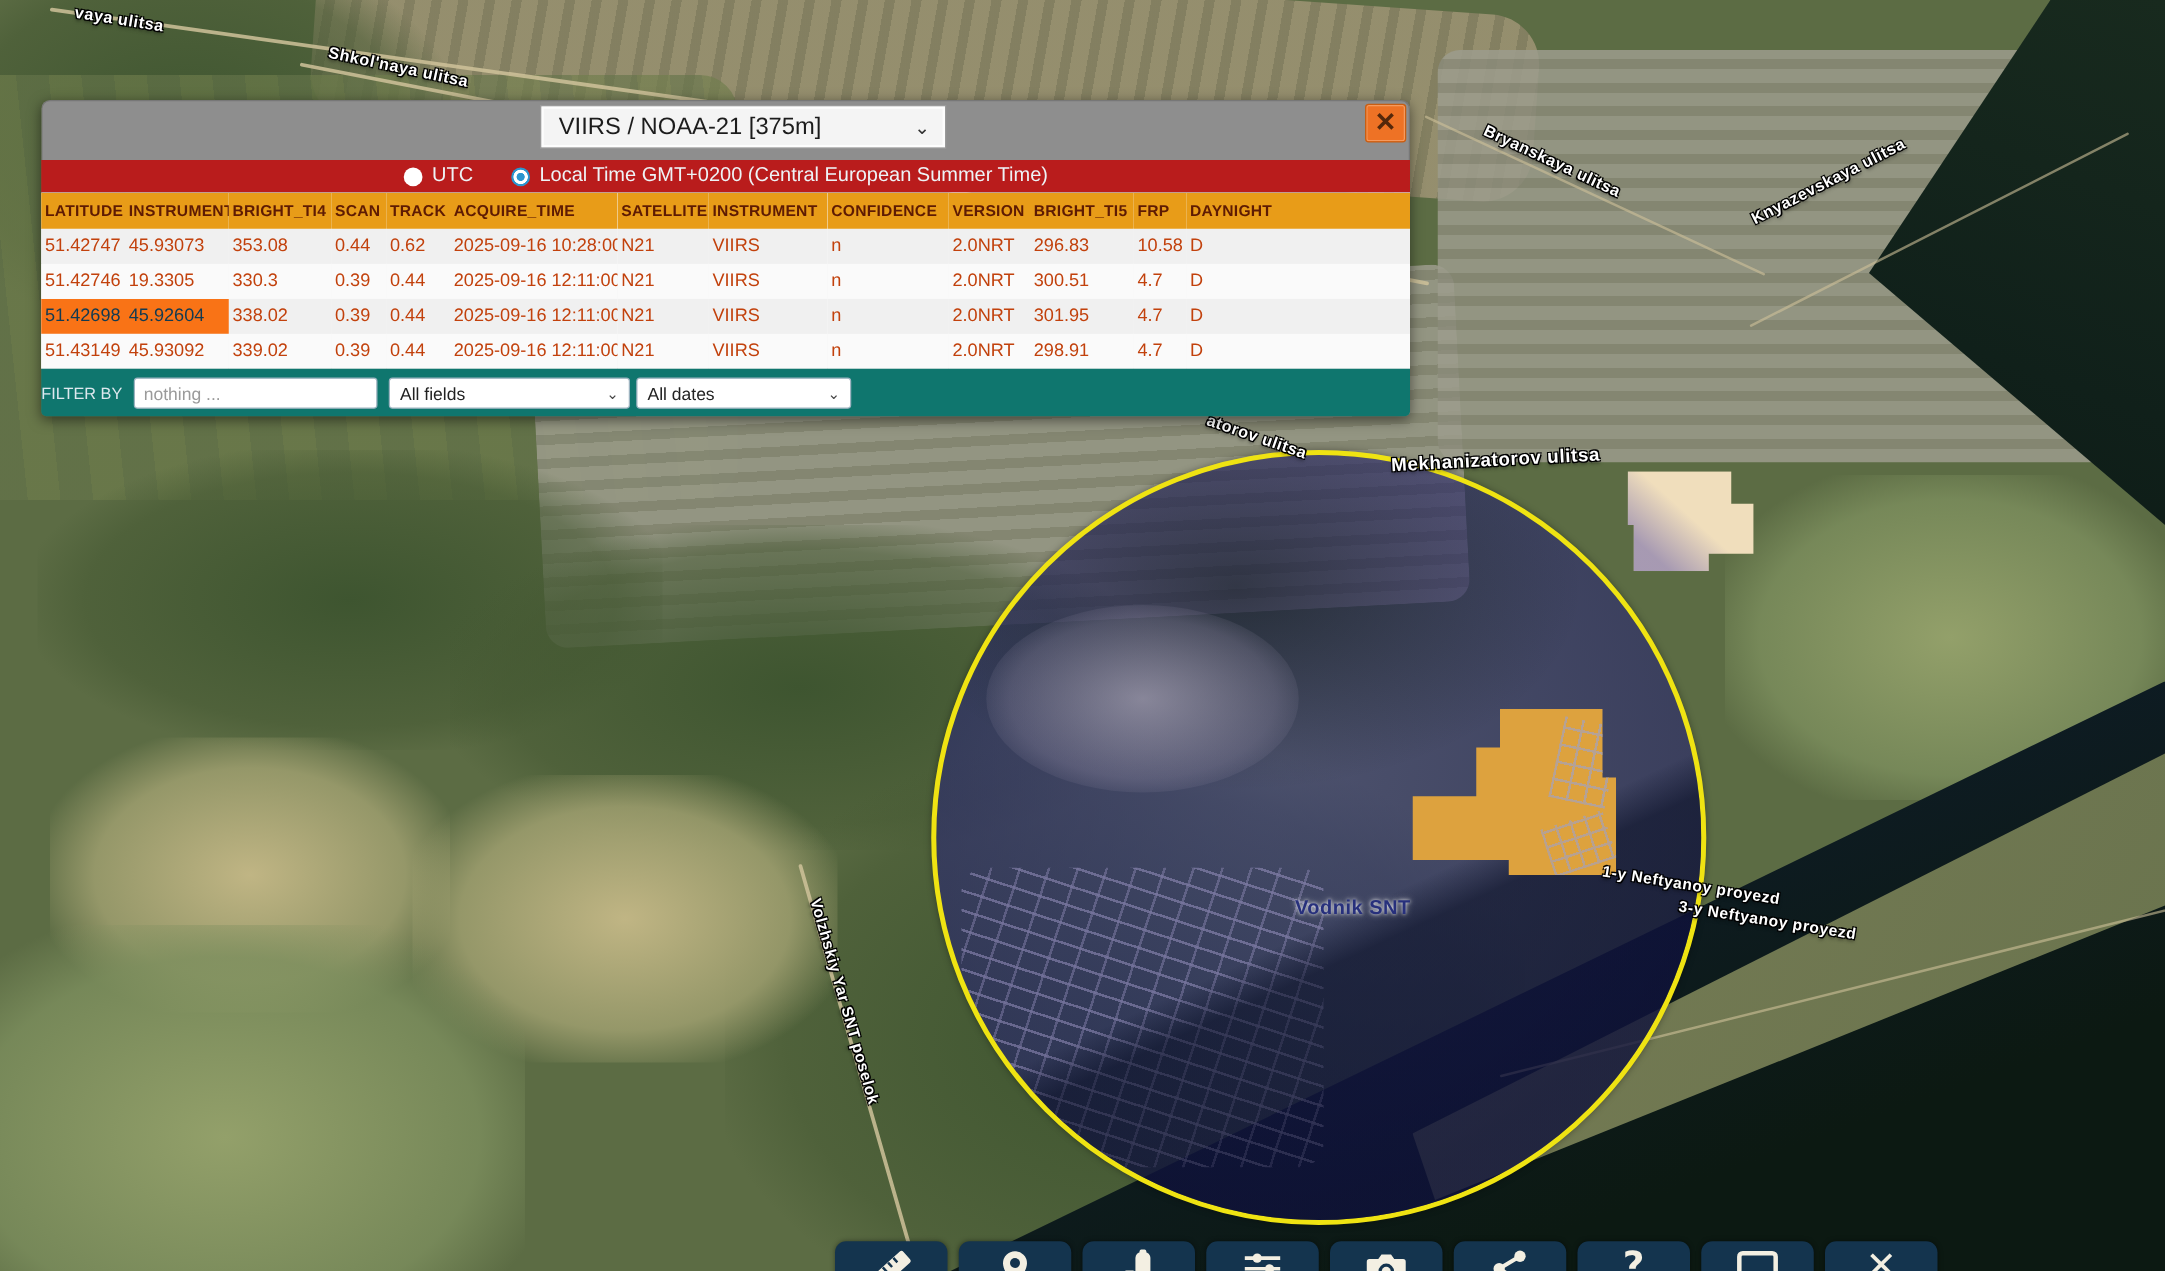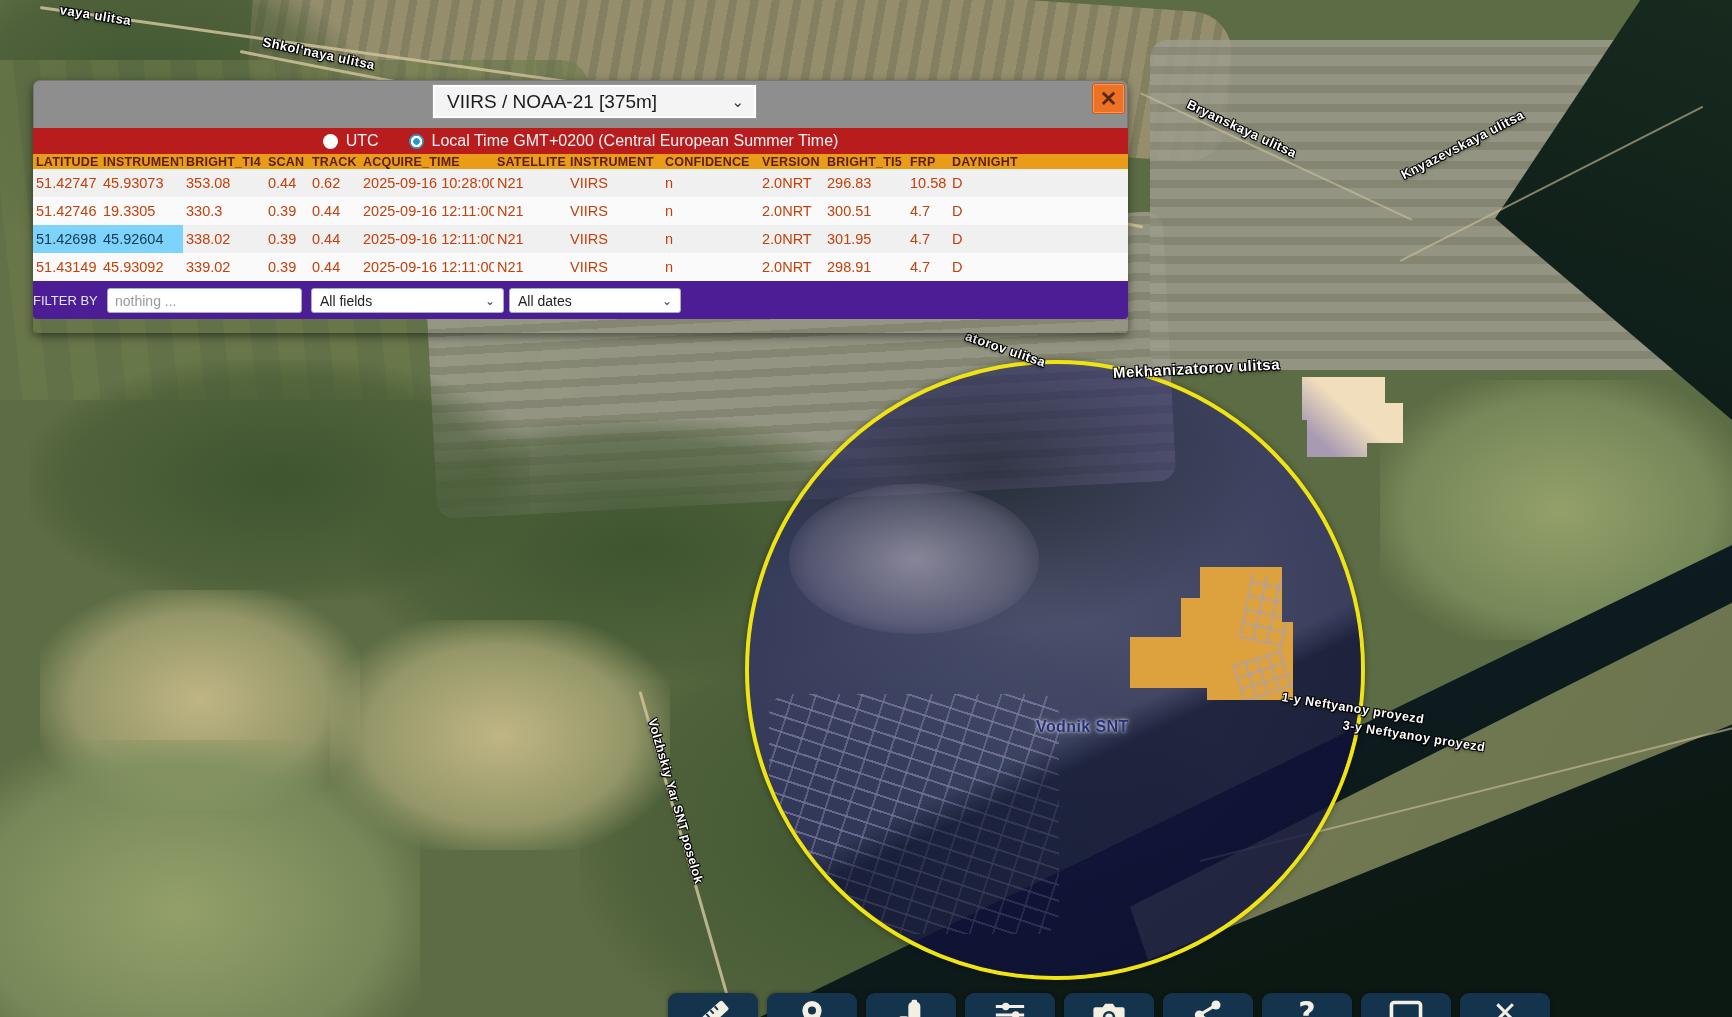--- a/index.html
+++ b/index.html
@@ -70,26 +70,26 @@
       border:1px solid #c85e13;border-radius:3px;color:#55280b;font-size:21px;font-weight:bold;
       display:flex;align-items:center;justify-content:center;cursor:pointer;
       box-shadow:inset 0 0 0 1px #f59a5e;}
   #time-bar{height:26px;background:#b91c1c;display:flex;align-items:center;justify-content:center;
       gap:8px;color:#eef3f6;font-size:16px;}
   .radio{width:15px;height:15px;border-radius:50%;display:inline-block;cursor:pointer;}
   .radio.off{background:#ffffff;}
   .radio.on{background:radial-gradient(circle at 50% 50%, #2b95cf 0 3px, #ffffff 3.5px 5.5px, #2b95cf 6px);}
   #time-bar label{cursor:pointer;}
   #fires-table{width:100%;border-collapse:collapse;table-layout:fixed;background:#f7f7f7;}
-  #fires-table th{height:15px;background:#e89c18;color:#5e1b03;font-size:12.5px;text-align:left;
+  #fires-table th{height:29px;background:#e89c18;color:#5e1b03;font-size:12.5px;text-align:left;
       padding:0 0 0 3px;letter-spacing:.2px;white-space:nowrap;overflow:hidden;}
   #fires-table td{height:28px;font-size:14.5px;color:#c2410c;padding:0 0 0 3px;white-space:nowrap;overflow:hidden;}
   #fires-table tr.r0{background:#f0f0f0;} #fires-table tr.r1{background:#fafafa;margin-left:20px;}
-  #fires-table td.hl{background:#7dd3fc;color:#123a52;}
-  #filter-bar{height:38px;background:#4c1d95;border-radius:0 0 4px 4px;display:flex;align-items:center;
+  #fires-table td.hl{background:#f97316;color:#123a52;}
+  #filter-bar{height:38px;background:#0f766e;border-radius:0 0 4px 4px;display:flex;align-items:center;
       color:#dde8ee;font-size:13px;padding-left:0;position:relative;}
   #filter-input{position:absolute;left:74px;top:7px;width:195px;height:25px;border:1px solid #9db3c0;border-radius:3px;
       padding:0 7px;font-size:14px;font-family:"Liberation Sans",sans-serif;color:#333;background:#fff;}
   #filter-input::placeholder{color:#9a9a9a;}
   .fake-select{position:absolute;top:7px;height:25px;background:#fff;border:1px solid #9db3c0;border-radius:3px;
       display:flex;align-items:center;padding:0 8px;color:#222;font-size:14px;cursor:pointer;}
   .fake-select .chev{margin-left:auto;font-size:12px;color:#444;padding-left:30px;}
   #filter-fields{left:278px;width:193px;} #filter-dates{left:476px;width:172px;}
 
   

